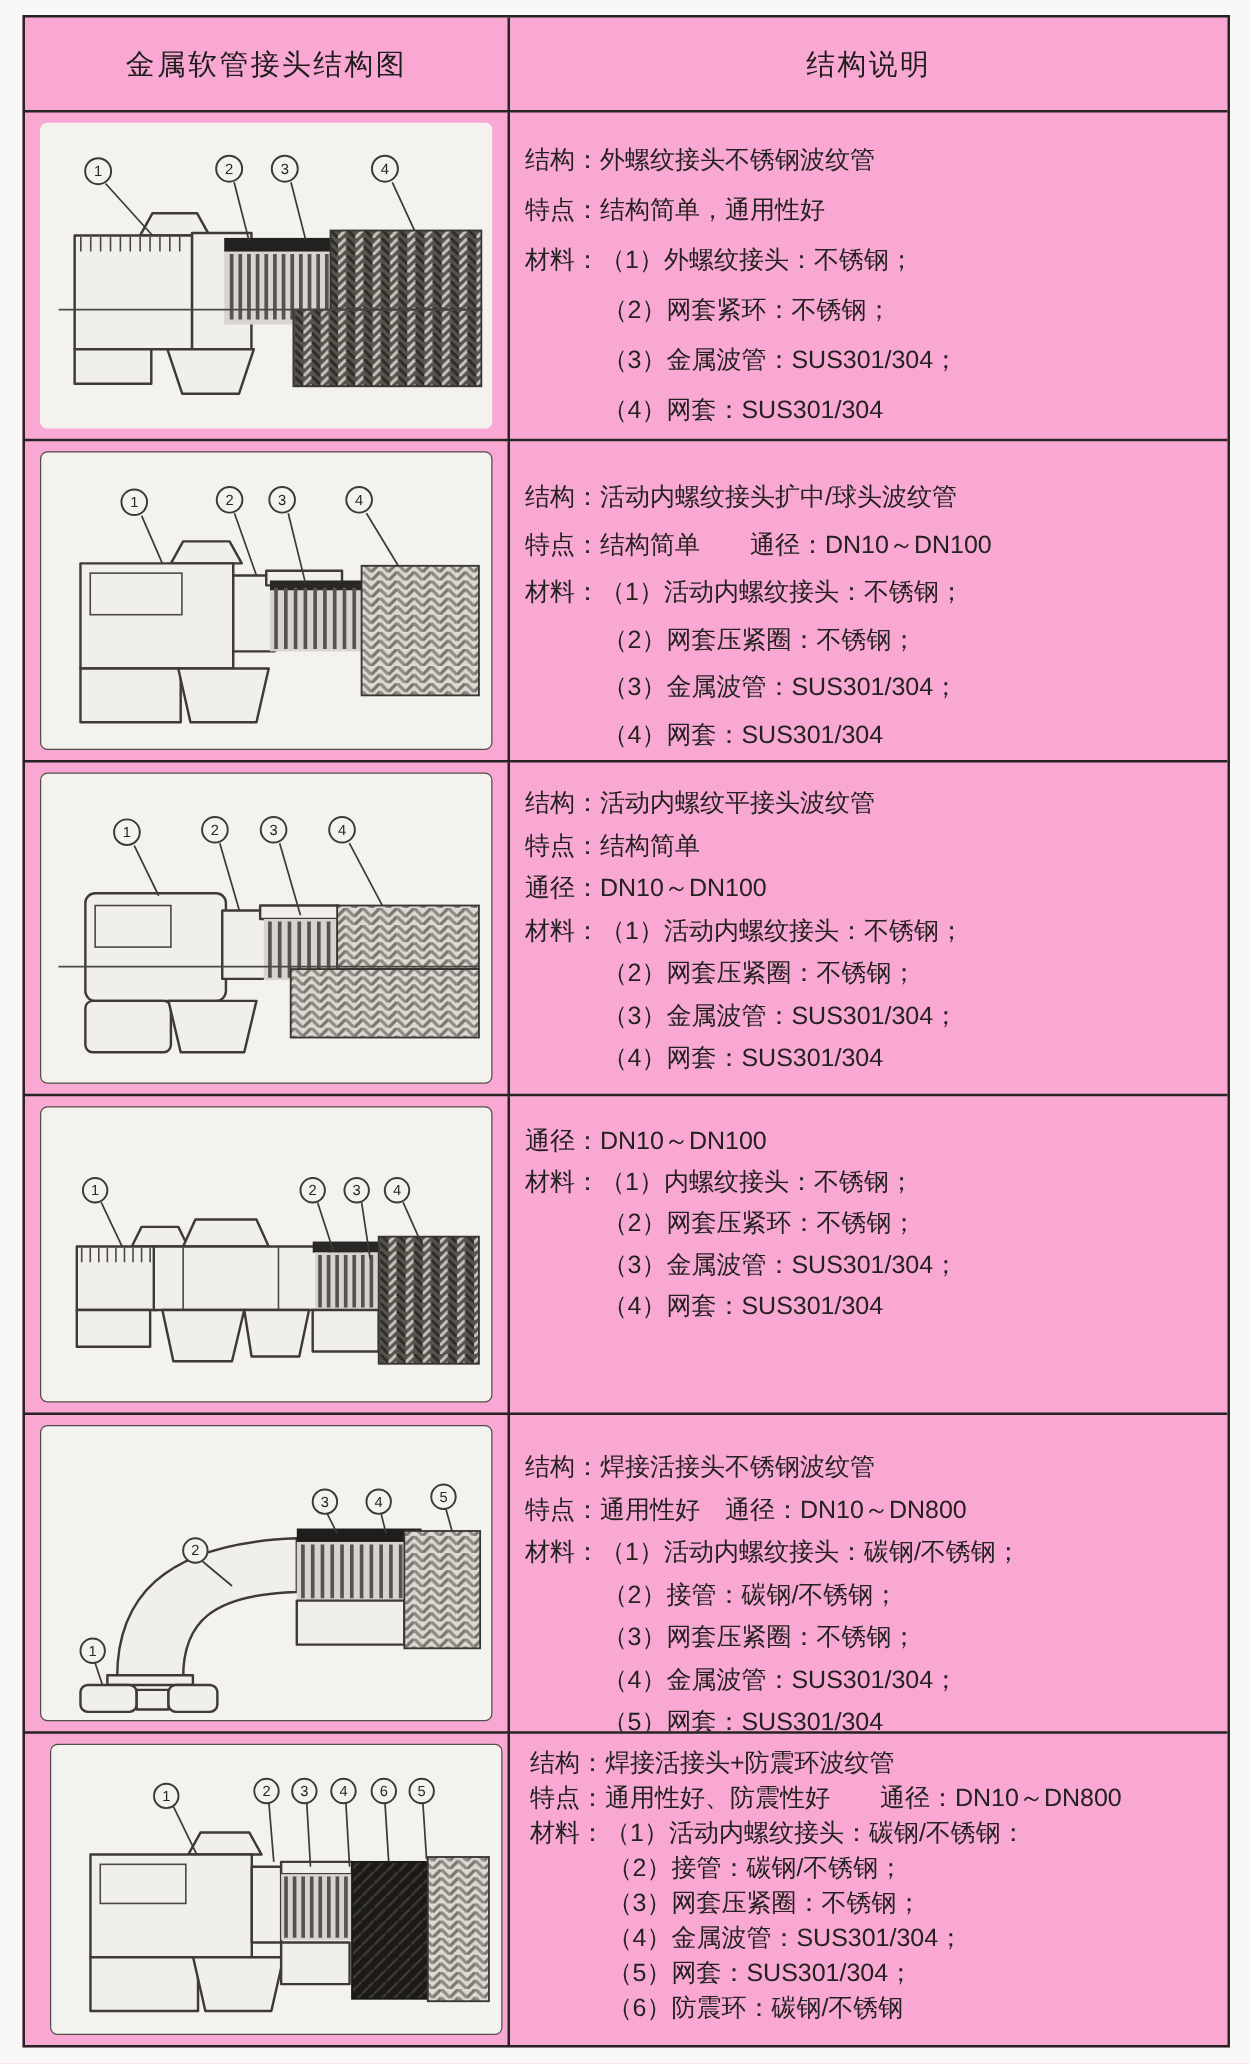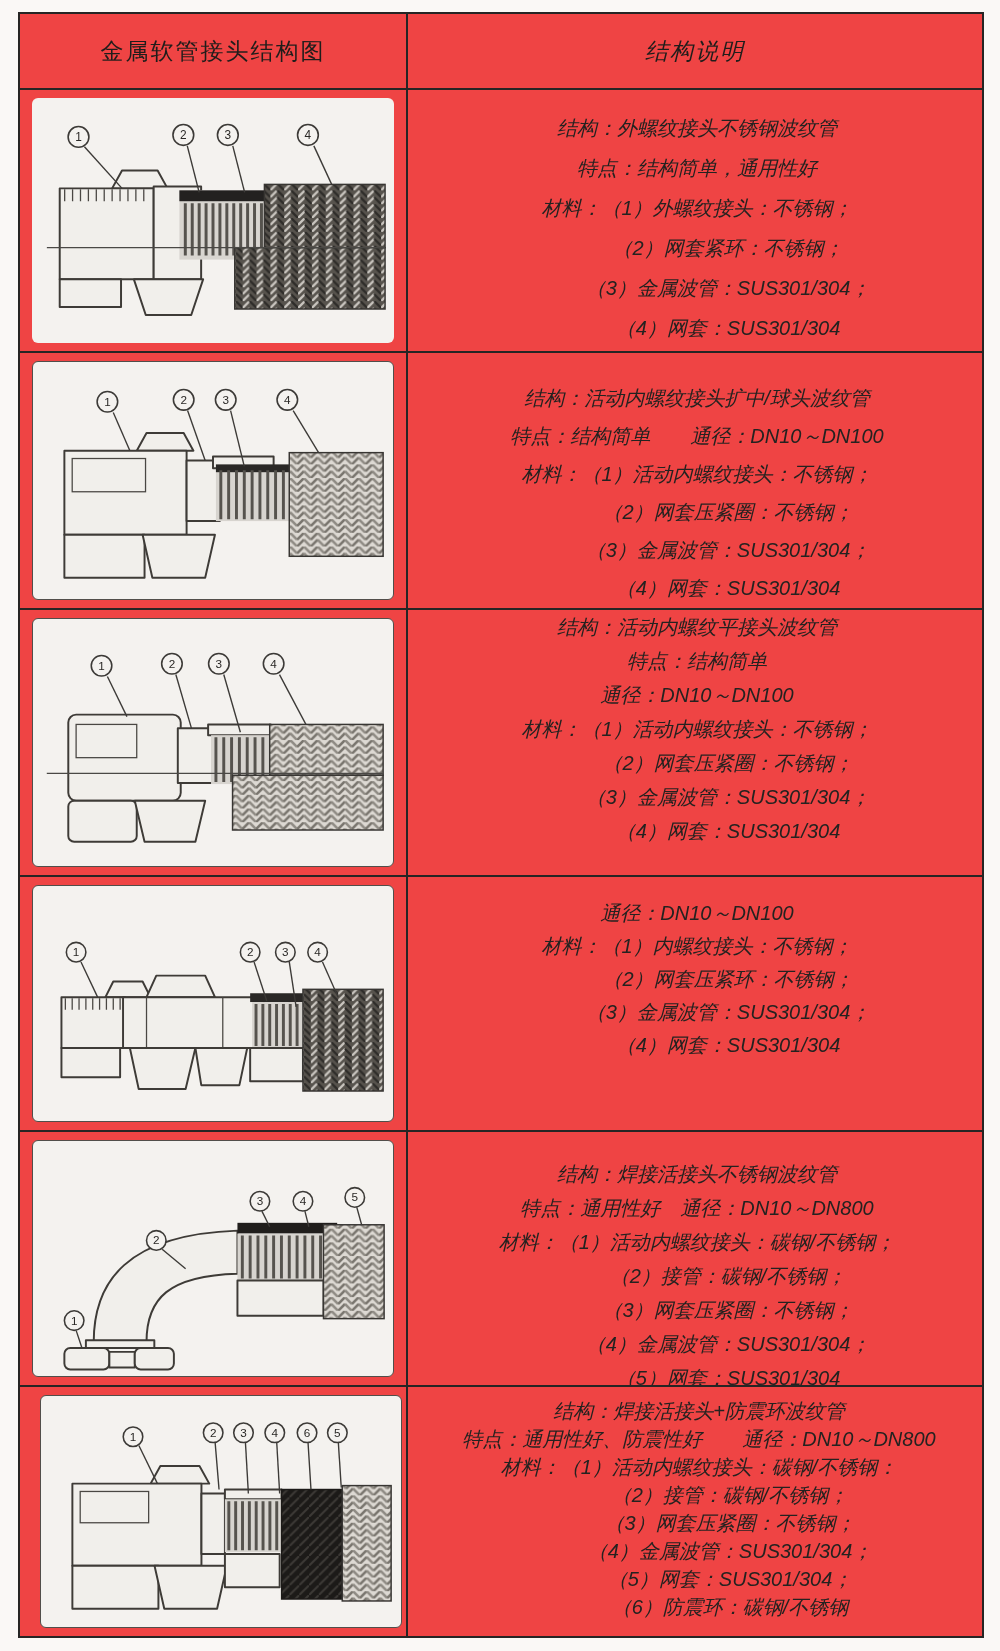--- a/index.html
+++ b/index.html
@@ -1,31 +1,31 @@
 <!DOCTYPE html>
 <html><head>
 <meta charset="utf-8">
 <style>
   html,body{margin:0;padding:0;}
   body{width:1000px;height:1651px;background:#faf8f6;position:relative;overflow:hidden;
        font-family:"Liberation Sans","DejaVu Sans",sans-serif;color:#262320;}
   .tbl{position:absolute;left:18px;top:12px;width:966px;height:1626px;box-sizing:border-box;
-       border:2px solid #262524;background:#ef4444;display:grid;
+       border:2px solid #262524;background:#f9a8d4;display:grid;
        grid-template-columns:388px 574px;
        grid-template-rows:76px 263px 257px 267px 255px 255px 249px;}
   .cell{box-sizing:border-box;border-right:2px solid #262524;border-bottom:2px solid #262524;overflow:hidden;position:relative;}
-  .cell.last-col{border-right:none;font-style:italic;}
+  .cell.last-col{border-right:none;}
   .cell.last-row{border-bottom:none;padding-left:16px;}
   .hdr{display:flex;align-items:center;justify-content:center;font-size:23px;letter-spacing:2px;color:#1f1d1b;}
   .desc{font-size:20px;color:#242220;padding-left:12px;padding-right:8px;}
-  .line{white-space:pre;text-align:center;}
+  .line{white-space:pre;}
   .ind{padding-left:62px;}
   .r1 .line{line-height:40px;} .r1{padding-top:18px;}
   .r2 .line{line-height:38px;} .r2{padding-top:26px;}
-  .r3 .line{line-height:34px;} .r3{padding-top:0;}
+  .r3 .line{line-height:34px;} .r3{padding-top:16px;}
   .r4 .line{line-height:33px;} .r4{padding-top:20px;}
   .r5 .line{line-height:34px;} .r5{padding-top:25px;}
   .r6 .line{line-height:28px;} .r6{padding-top:10px;}
   .dia{display:flex;align-items:center;justify-content:center;}
   .frame{width:360px;height:calc(100% - 18px);border:1.5px solid #514e4a;border-radius:6px;
          display:flex;align-items:center;justify-content:center;background:#f4f2ef;}
   .frame.noborder{border-color:transparent;}
   svg{display:block;}
   .mt{fill:#f1efeb;stroke:#3e3b37;stroke-width:2;stroke-linejoin:round;}
   .thin{stroke:#4a4743;stroke-width:1.3;fill:none;}

